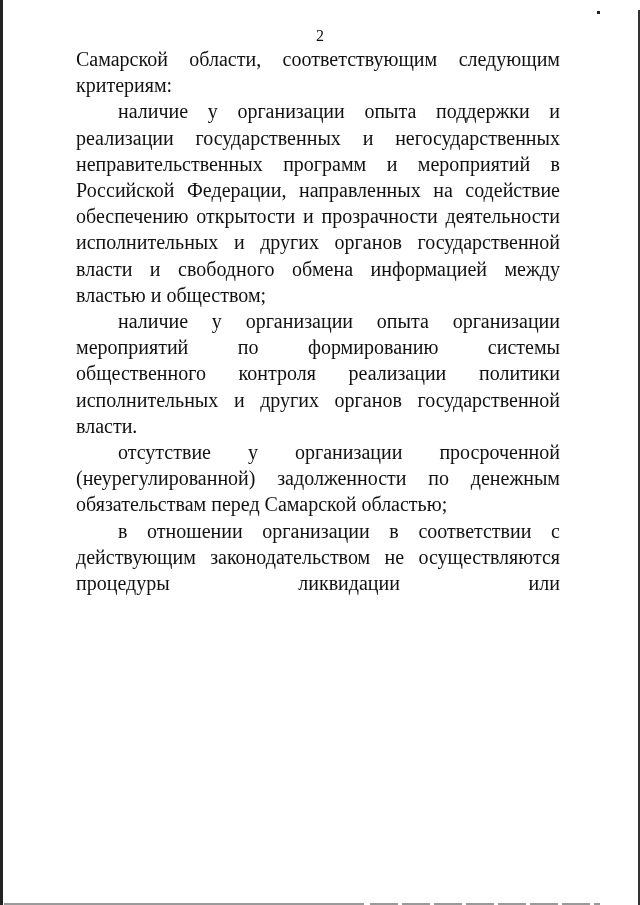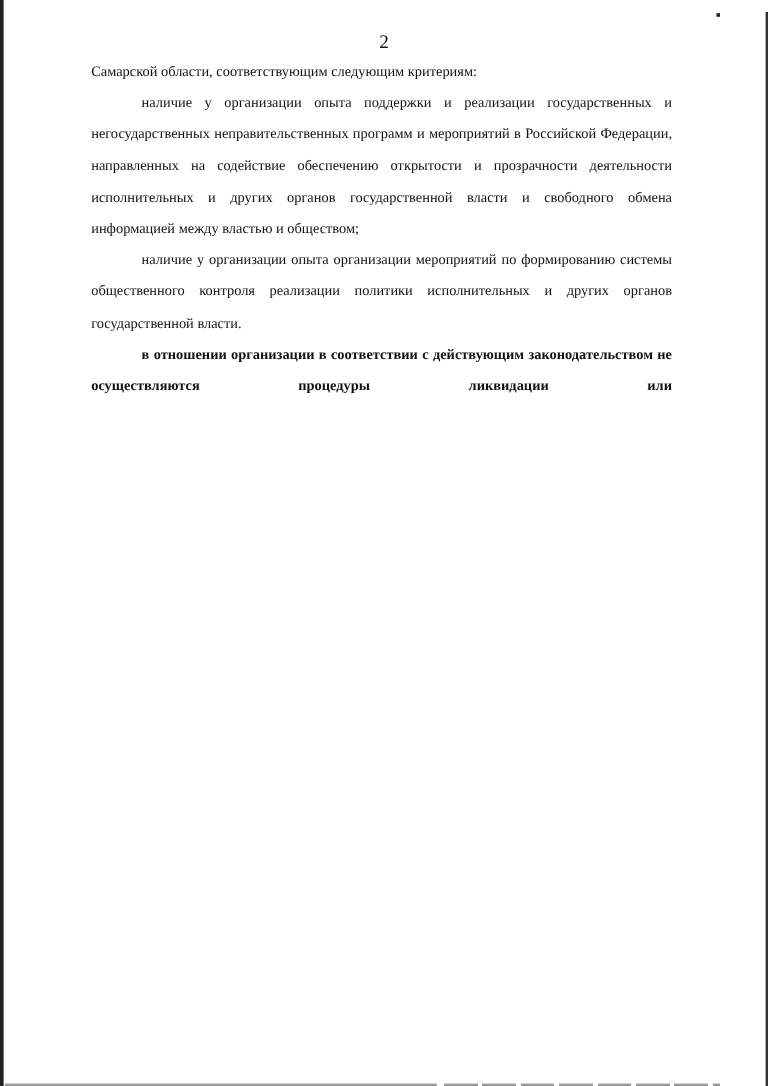--- a/index.html
+++ b/index.html
@@ -7,36 +7,37 @@
            font-family: "Liberation Serif", "DejaVu Serif", serif; color: #111; }
     .page { position: absolute; left: 0; top: 0; width: 640px; height: 905px; background: #fff; }
     .edge-left { position: absolute; left: 0; top: 0; width: 3px; height: 905px; background: #222; }
     .edge-right { position: absolute; right: 0; top: 10px; width: 2px; height: 895px; background: #333; }
     .edge-bottom { position: absolute; left: 4px; bottom: 0; width: 360px; height: 2px; background: #9a9a9a; }
     .edge-bottom2 { position: absolute; left: 370px; bottom: 0; width: 230px; height: 2px;
                     background: repeating-linear-gradient(90deg,#9a9a9a 0 28px,#fff 28px 32px); }
     .speck { position: absolute; left: 597px; top: 11px; width: 3px; height: 3px; background: #222; }
     .page-number { position: absolute; top: 27px; left: 0; width: 640px; text-align: center;
                    font-size: 16px; }
-    .text { position: absolute; left: 76px; top: 46px; width: 484px; font-size: 12px; line-height: 26.2px; }
+    .text { position: absolute; left: 76px; top: 46px; width: 484px; font-size: 20px; line-height: 26.2px; }
     .para { margin: 0; text-align: justify; text-align-last: left; }
     .para.indent { text-indent: 42px; }
     .para .num { display: inline-block; width: 34px; text-indent: 0; }
   </style>
 </head>
 <body>
 
 <div class="page">
   <div class="edge-left"></div>
   <div class="edge-right"></div>
   <div class="edge-bottom"></div>
   <div class="edge-bottom2"></div>
   <div class="speck"></div>
 
   <div class="page-number">2</div>
 
   <div class="text">
     <p class="para">Самарской области, соответствующим следующим критериям:</p>
     <p class="para indent">наличие у организации опыта поддержки и реализации государственных и негосударственных неправительственных программ и мероприятий в Российской Федерации, направленных на содействие обеспечению открытости и прозрачности деятельности исполнительных и других органов государственной власти и свободного обмена информацией между властью и обществом;</p>
     <p class="para indent">наличие у организации опыта организации мероприятий по формированию системы общественного контроля реализации политики исполнительных и других органов государственной власти.</p>
-    <p class="para indent" style="text-align-last: justify; font-weight: bold;">в отношении организации в соответствии с действующим законодательством не осуществляются процедуры ликвидации или</p>
+    <p class="para indent">отсутствие у организации просроченной (неурегулированной) задолженности по денежным обязательствам перед Самарской областью;</p>
+    <p class="para indent" style="text-align-last: justify;">в отношении организации в соответствии с действующим законодательством не осуществляются процедуры ликвидации или</p>
   </div>
 </div>
 
 </body></html>

